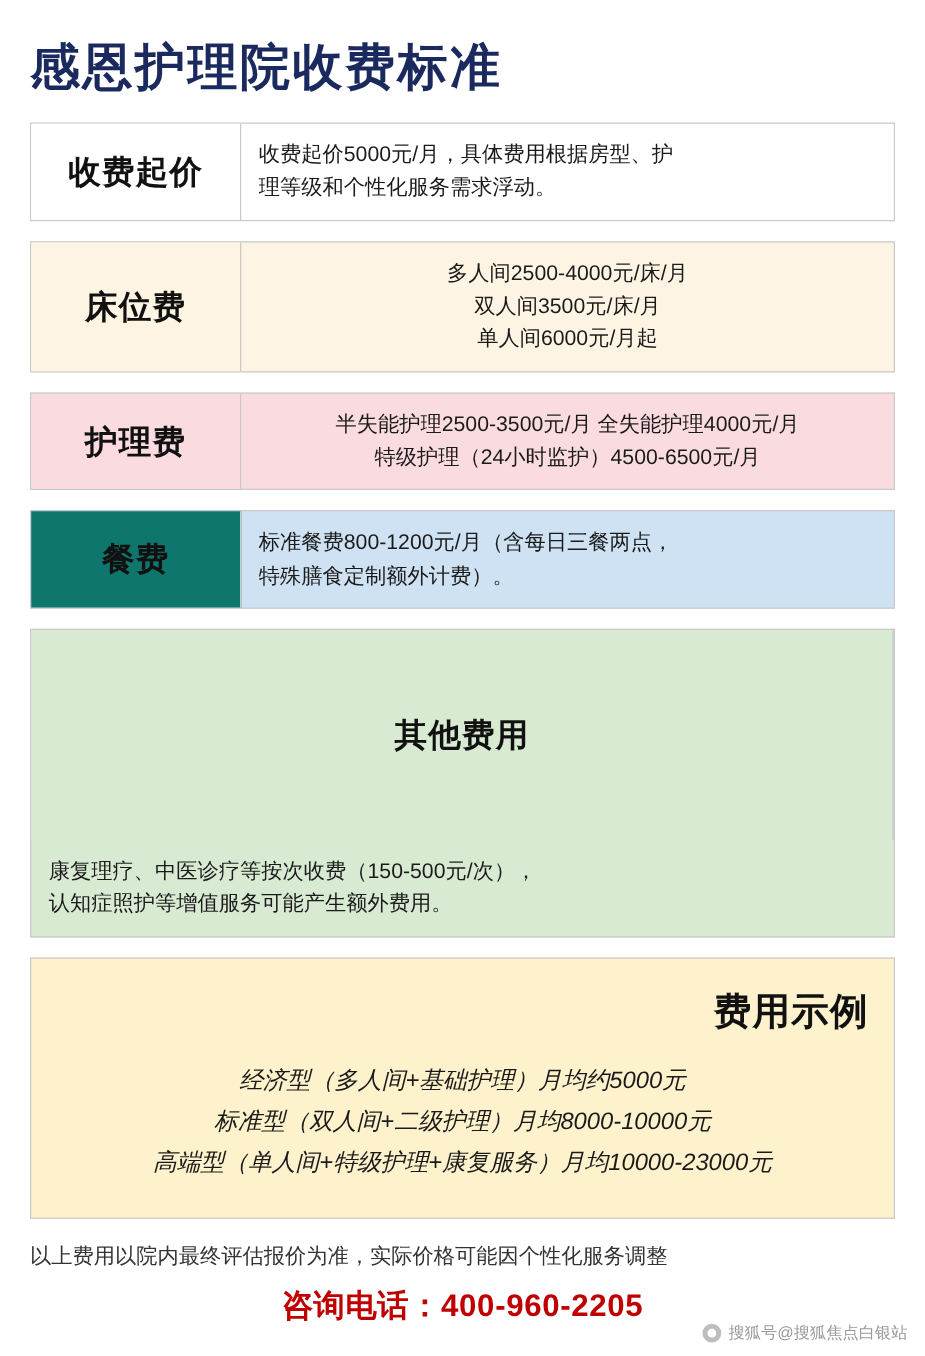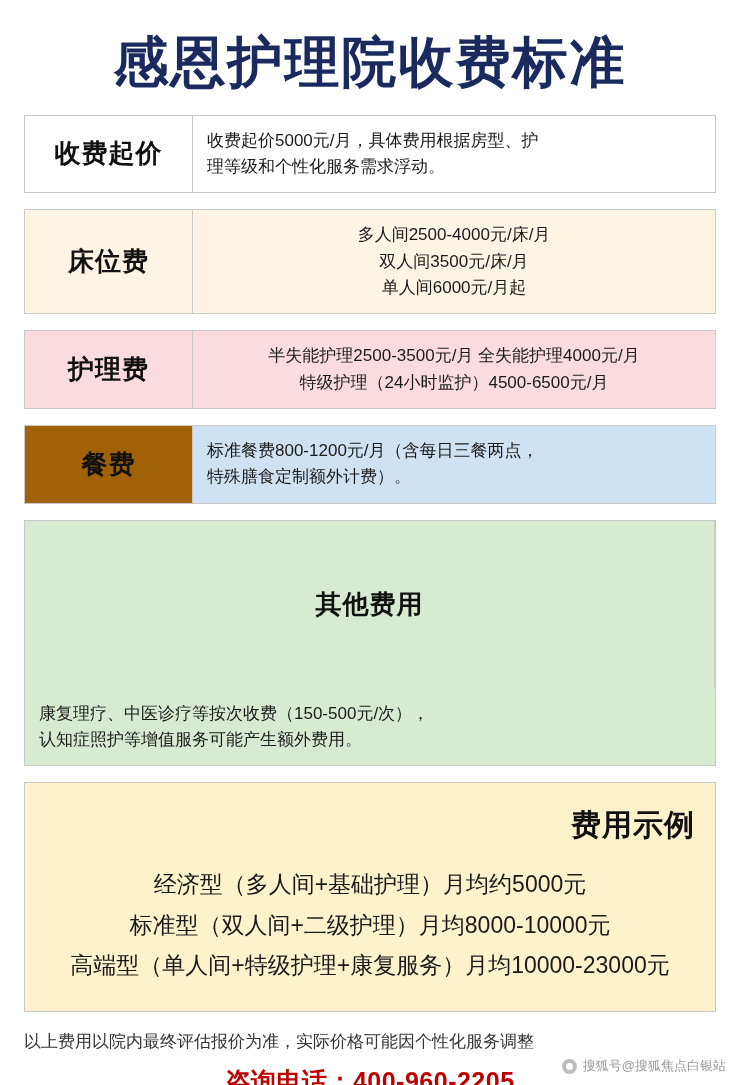--- a/index.html
+++ b/index.html
@@ -15,22 +15,22 @@
     overflow: hidden;
   }
   .page {
     position: relative;
     width: 740px;
     height: 1085px;
     box-sizing: border-box;
     padding: 26px 24px 0 24px;
   }
   .title {
-    text-align: center;
-    font-size: 55px;
+    text-align: left;
+    font-size: 40px;
     font-weight: bold;
     letter-spacing: 2px;
     color: #1b2a5e;
     margin: 6px 0 22px 0;
     line-height: 1.1;
     font-family: "Liberation Sans", sans-serif;
   }
   .row {
     display: flex;
     align-items: stretch;
@@ -72,21 +72,21 @@
   }
 
   
   .row-start  { background: #ffffff; }
   .row-start .label  { background: #ffffff; }
   .row-bed    { background: #fdf4e3; }
   .row-bed .label    { background: #fdf4e3; }
   .row-care   { background: #fadbdf; }
   .row-care .label   { background: #fadbdf; }
   .row-meal   { background: #cfe2f3; }
-  .row-meal .label   { background: #a16207; }
+  .row-meal .label   { background: #0f766e; }
   .row-other  { background: #d9ead3; flex-direction: column; }
   .row-other .label  { background: #d9ead3; }
 
   .example {
     border: 1px solid #c9c9c9;
     background: #fdf2cc;
     padding: 18px 20px 26px 20px;
     box-sizing: border-box;
     margin-bottom: 18px;
   }
@@ -98,23 +98,24 @@
     letter-spacing: 1px;
     text-align: right;
   }
   .example ul {
     list-style: none;
     margin: 0;
     padding: 0;
     text-align: center;
   }
   .example li {
-    font-size: 23px;
+    font-size: 19px;
     line-height: 1.75;
     color: #1a1a1a;
+    font-style: italic;
   }
   .footnote {
     text-align: left;
     font-size: 17px;
     color: #333;
     margin: 4px 0 12px 0;
   }
   .phone {
     text-align: center;
     font-size: 25px;

